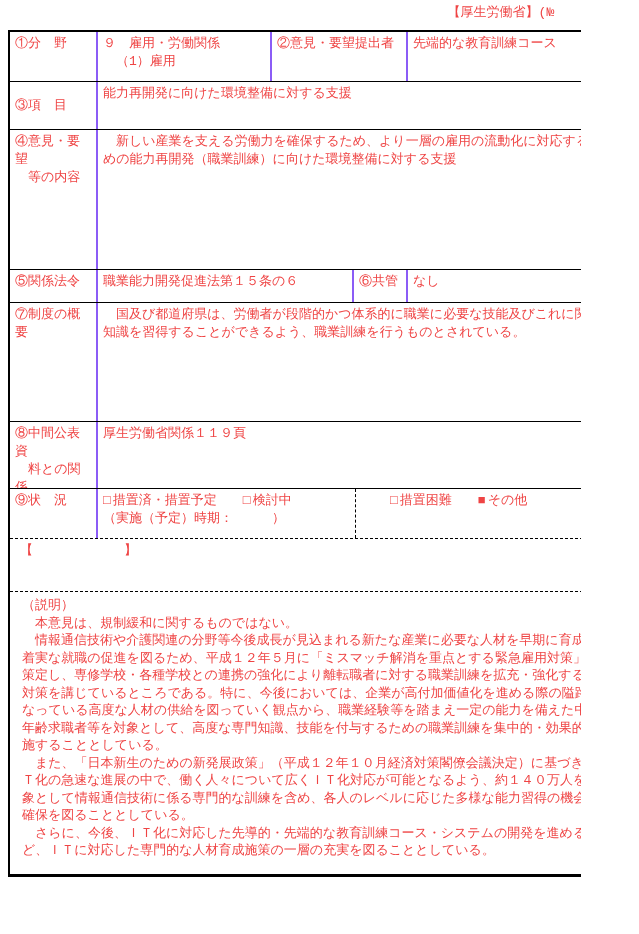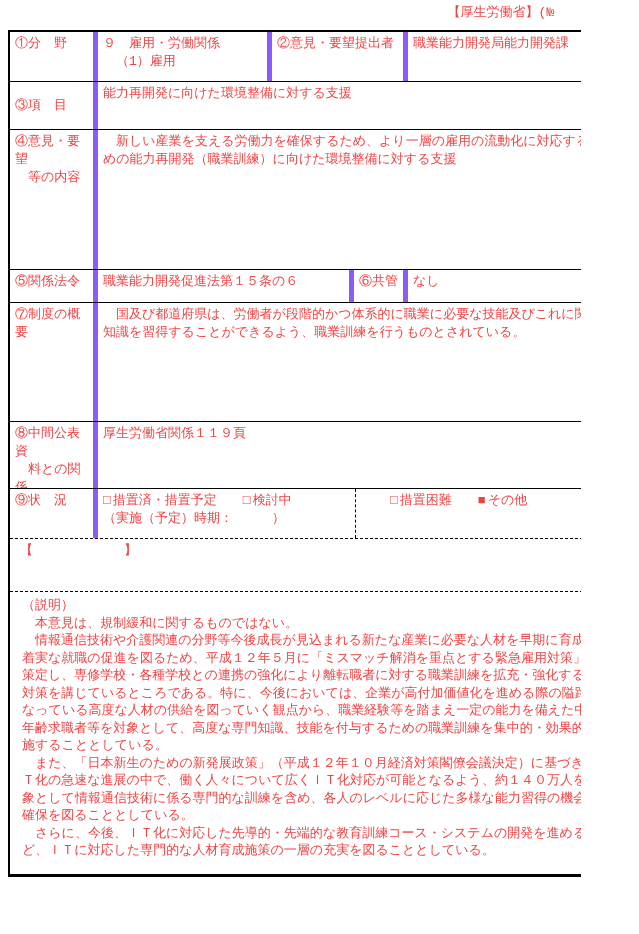--- a/index.html
+++ b/index.html
@@ -10,21 +10,21 @@
   }
   .doc-header{position:absolute;top:4px;left:0;width:627px;text-align:right;white-space:pre;}
   .form{
     position:absolute;top:30px;left:8px;width:612px;
     border:2px solid #000;display:flex;flex-direction:column;box-sizing:border-box;
   }
   .row{display:flex;box-sizing:border-box;border-bottom:1px solid #000;align-items:stretch;}
   .row.dashed-bottom{border-bottom-style:dashed;}
   .row.last{border-bottom:none;}
   .cell{box-sizing:border-box;padding:3px 5px;overflow:hidden;}
-  .br{border-right:5px solid #8b5cf6;}
+  .br{border-right:2px solid #8b5cf6;}
   .br-dash{border-right:1px dashed #000;}
   .grow{flex:1;}
   .pre{white-space:pre-wrap;}
   .preline{white-space:pre-line;}
   .w-label{width:88px;}
   .r1{height:50px;}  .r1c2{width:174px;} .r1c3{width:136px;}
   .r2{height:48px;}
   .r3{height:140px;}
   .r4{height:33px;}  .r4c2{width:256px;} .r4c3{width:54px;}
   .r5{height:119px;}
@@ -53,21 +53,21 @@
 
   <div class="doc-header">【厚生労働省】(№　　　　　)</div>
 
   <div class="form">
 
     <div class="row r1">
       <div class="cell w-label br preline">①分　野</div>
       <div class="cell r1c2 br pre">９　雇用・労働関係
 　（1）雇用</div>
       <div class="cell r1c3 br">②意見・要望提出者</div>
-      <div class="cell grow">職業能力開発局能力開発課</div>
+      <div class="cell grow">先端的な教育訓練コース</div>
     </div>
 
     <div class="row r2">
       <div class="cell w-label br preline v-center">③項　目</div>
       <div class="cell grow pre">能力再開発に向けた環境整備に対する支援</div>
     </div>
 
     <div class="row r3">
       <div class="cell w-label br preline">④意見・要望
 　等の内容</div>

